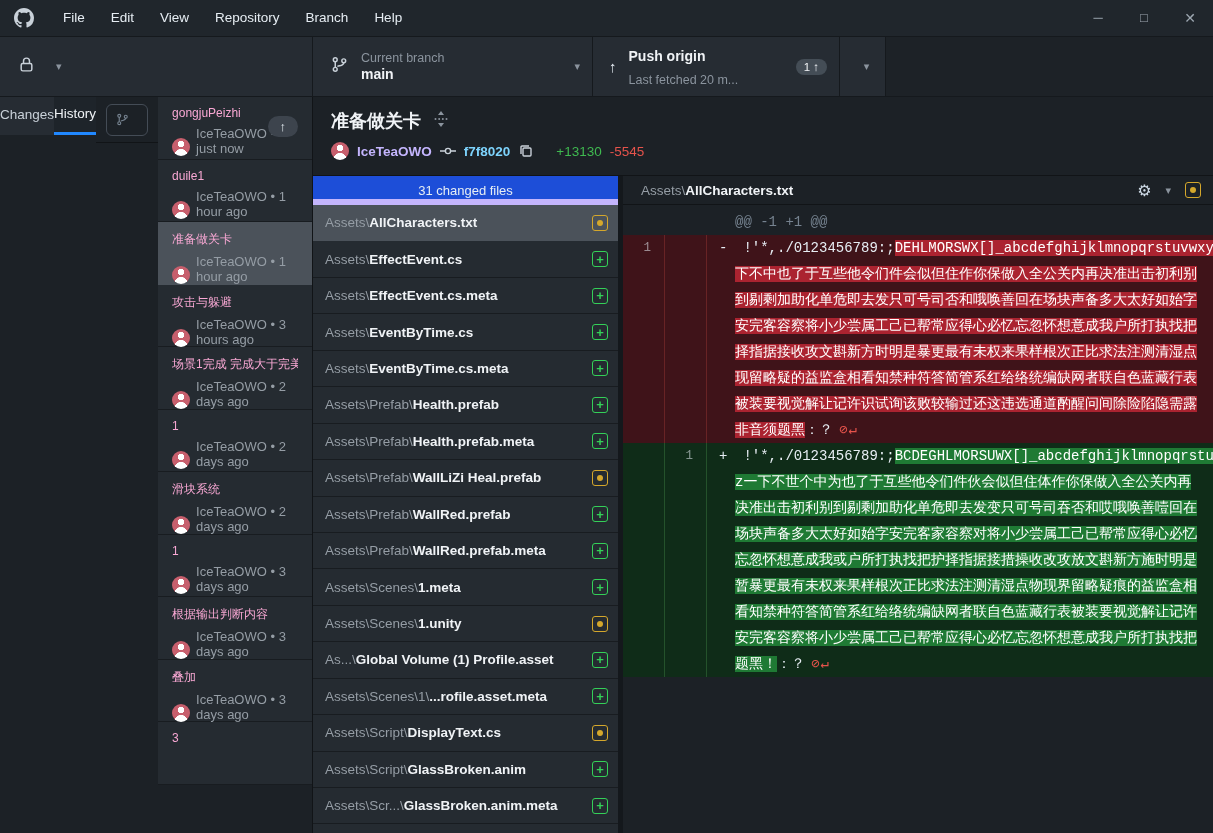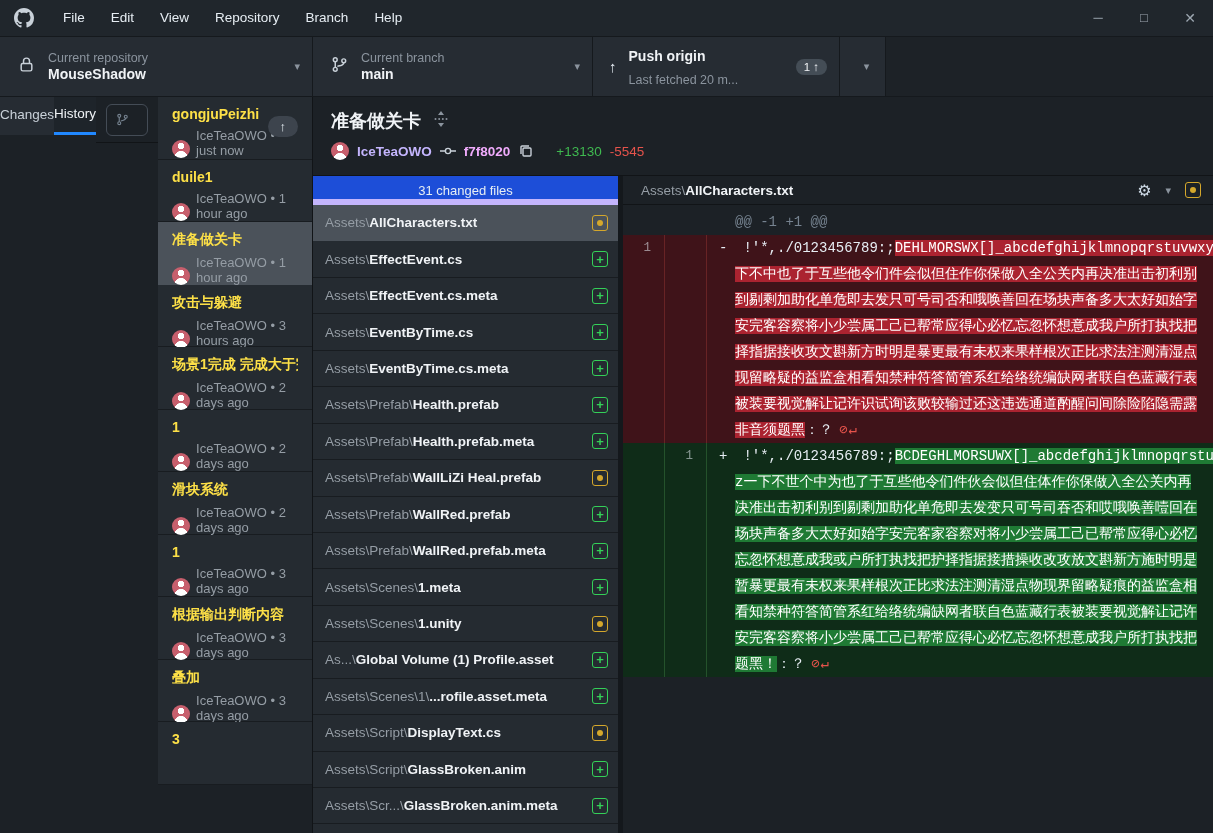--- a/index.html
+++ b/index.html
@@ -54,42 +54,42 @@
     border-radius:6px; color:#768390; font-size:13.5px; padding:0 10px 0 30px; outline:none;
     font-family:"Liberation Sans", sans-serif; }
   .filter-input::placeholder { color:#768390; }
   .filter-branch-icon { position:absolute; left:20px; top:15px; width:14px; height:16px; color:#768390; }
   .filter-branch-icon svg { width:13px; height:15px; stroke:#768390; fill:none; stroke-width:1.4; }
 
   .commit-list { flex:1; overflow:hidden; }
   .commit-row { height:62.5px; background:#252b31; border-bottom:1px solid #181c20;
     padding:9px 14px 0 14px; position:relative; }
   .commit-row.selected { background:#4b525a; border-bottom-color:#4b525a; }
-  .c-title { font-size:14px; font-weight:bold; color:#fde047; white-space:nowrap; overflow:hidden; }
+  .c-title { font-size:12px; font-weight:normal; color:#f9a8d4; white-space:nowrap; overflow:hidden; }
   .c-meta { margin-top:6px; font-size:13px; color:#959da5; display:flex; align-items:flex-end; gap:6px; }
   .avatar { width:18px; height:18px; border-radius:50%; flex:0 0 18px;
     background:
       radial-gradient(circle at 50% 34%, #fff 0 3.2px, rgba(255,255,255,0) 3.4px),
       radial-gradient(circle at 50% 98%, #fff 0 6.5px, rgba(255,255,255,0) 6.8px),
       #c75f6d; }
   .push-pill { position:absolute; right:14px; top:19px; background:#3d444d; border-radius:13px;
     padding:3px 12px; color:#e6edf3; font-size:13px; }
 
   
   .main-header { height:79px; flex:0 0 79px; background:#1c2126; padding:12px 0 0 18px;
     border-bottom:1px solid #111417; }
   .mh-title-row { display:flex; align-items:center; gap:12px; }
   .mh-title { font-size:18px; font-weight:bold; color:#f0f3f6; }
   .drag-icon { color:#8b949e; }
   .drag-icon svg { width:16px; height:16px; fill:#8b949e; }
   .mh-meta { margin-top:9px; display:flex; align-items:center; gap:8px; font-size:13.5px; }
   .mh-author { color:#c4b5fd; font-weight:bold; }
   .mini-icon { color:#8b949e; display:inline-flex; }
   .mini-icon svg { width:16px; height:16px; stroke:#c9d1d9; fill:none; stroke-width:1.4; }
-  .mh-sha { color:#f0abfc; font-weight:bold; }
+  .mh-sha { color:#7dd3fc; font-weight:bold; }
   .adds { color:#3fb950; margin-left:14px; }
   .dels { color:#e5534b; }
 
   
   .panels { flex:1; display:flex; min-height:0; }
   .files-panel { width:310px; flex:0 0 310px; border-right:5px solid #14181c; display:flex;
     flex-direction:column; background:#1e242a; }
   .files-header { height:29px; flex:0 0 29px; text-align:center; line-height:29px; font-size:13px;
     color:#e6edf3; background:#1d4ed8; border-bottom:6px solid #c4b5fd; }
   .files-list { flex:1; overflow:hidden; }
@@ -163,24 +163,20 @@
   </div>
 
   <div class="toolbar">
     <div class="tb-btn repo">
       <span class="tb-icon">
         <svg viewBox="0 0 16 16">
             <rect x="3" y="7" width="10" height="7" rx="1.5"></rect>
             <path d="M5.2 7V4.8a2.8 2.8 0 0 1 5.6 0V7"></path>
           </svg>
       </span>
-      <div class="tb-text">
-        <div class="tb-label">Current repository</div>
-        <div class="tb-value">MouseShadow</div>
-      </div>
       <span class="caret">▾</span>
     </div>
 
     <div class="tb-btn branch">
       <span class="tb-icon">
         <svg viewBox="0 0 16 16">
             <circle cx="4" cy="3.5" r="1.8"></circle>
             <circle cx="4" cy="12.5" r="1.8"></circle>
             <circle cx="12" cy="4.5" r="1.8"></circle>
             <path d="M4 5.3v5.4M12 6.3c0 2.8-3.5 2.5-6 3.5"></path>

